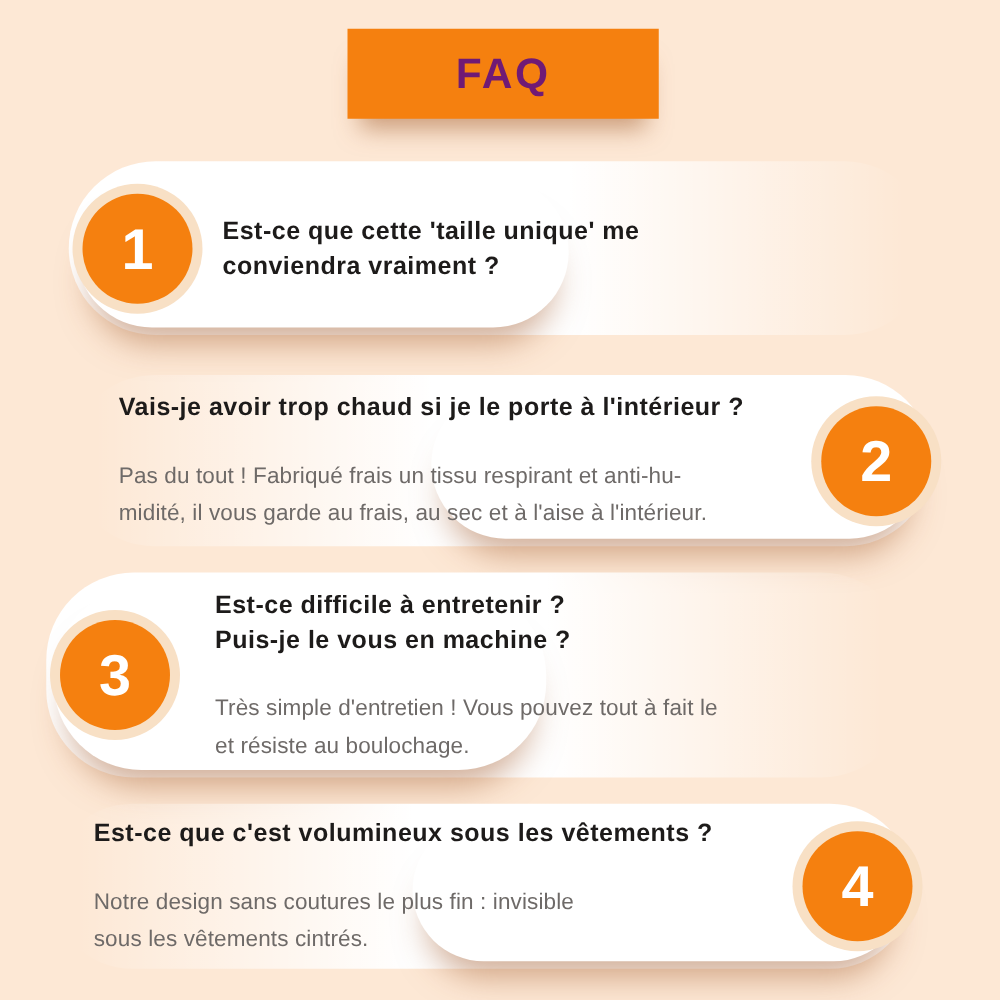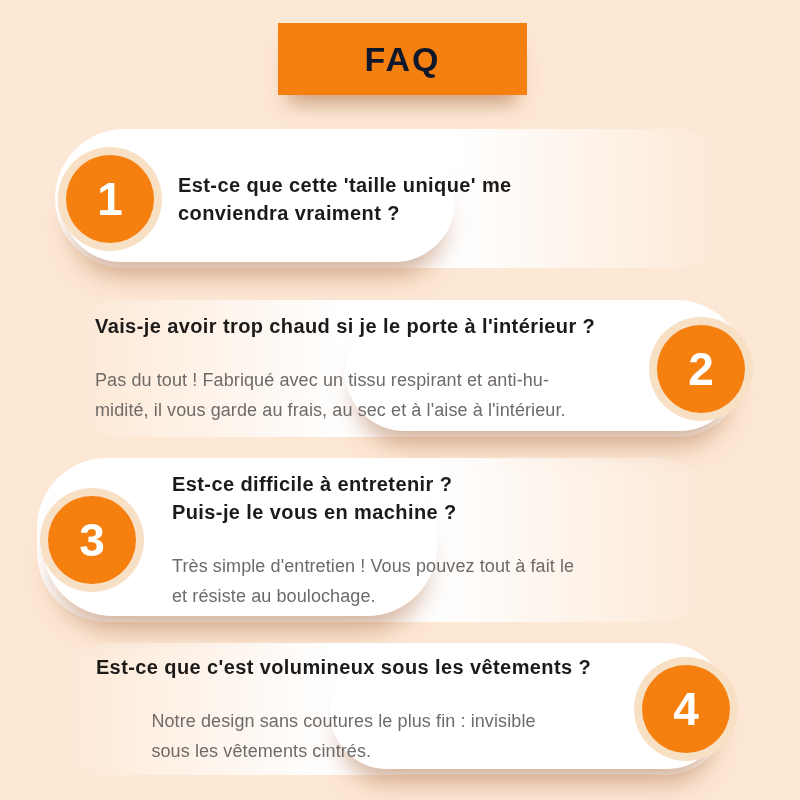--- a/index.html
+++ b/index.html
@@ -13,21 +13,21 @@
   .stage{position:absolute;inset:0;width:800px;height:800px;}
 
   
   .banner{
     position:absolute;left:278px;top:23px;width:249px;height:72px;
     background:#F5800F;
     display:flex;align-items:center;justify-content:center;
     box-shadow:0 18px 20px -10px rgba(163,92,46,.55);
   }
   .banner .title{
-    color:#0f172a;font-size:34px;font-weight:bold;letter-spacing:2px;
+    color:#701a75;font-size:34px;font-weight:bold;letter-spacing:2px;
   }
 
   
   .card{
     position:absolute;
     border-radius:70px;
   }
   .card.left{ background:linear-gradient(90deg,#ffffff 0%,#ffffff 58%,rgba(255,255,255,0) 97%); }
   .card.right{ background:linear-gradient(270deg,#ffffff 0%,#ffffff 58%,rgba(255,255,255,0) 97%); }
 
@@ -63,21 +63,21 @@
 
   
   .content{
     position:relative;z-index:1;height:100%;
     display:flex;flex-direction:column;justify-content:center;gap:25px;
     box-sizing:border-box;
   }
   .c1 .content{padding-left:123px;padding-right:40px;}
   .c2 .content{padding-left:40px;padding-right:118px;}
   .c3 .content{padding-left:135px;padding-right:40px;}
-  .c4 .content{padding-left:35px;padding-right:118px;align-items:center;}
+  .c4 .content{padding-left:35px;padding-right:118px;}
 
   .q{margin:0;font-size:20px;font-weight:bold;color:#1D1B1A;letter-spacing:.4px;}
   .q .line{display:block;white-space:nowrap;line-height:28px;}
   .a{margin:0;font-size:18px;font-weight:normal;color:#6E6A68;letter-spacing:.1px;}
   .a .line{display:block;white-space:nowrap;line-height:30px;}
 </style>
 </head>
 <body>
 
 <div class="stage">
@@ -100,21 +100,21 @@
 
   <section class="card right c2">
     <div class="badge">
       <span class="num">2</span>
     </div>
     <div class="content">
       <h2 class="q">
         <span class="line">Vais-je avoir trop chaud si je le porte à l'intérieur ?</span>
       </h2>
       <p class="a">
-        <span class="line">Pas du tout ! Fabriqué avec un tissu respirant et anti-hu-</span>
+        <span class="line">Pas du tout ! Fabriqué frais un tissu respirant et anti-hu-</span>
         <span class="line">midité, il vous garde au frais, au sec et à l'aise à l'intérieur.</span>
       </p>
     </div>
   </section>
 
   <section class="card left c3">
     <div class="badge">
       <span class="num">3</span>
     </div>
     <div class="content">

